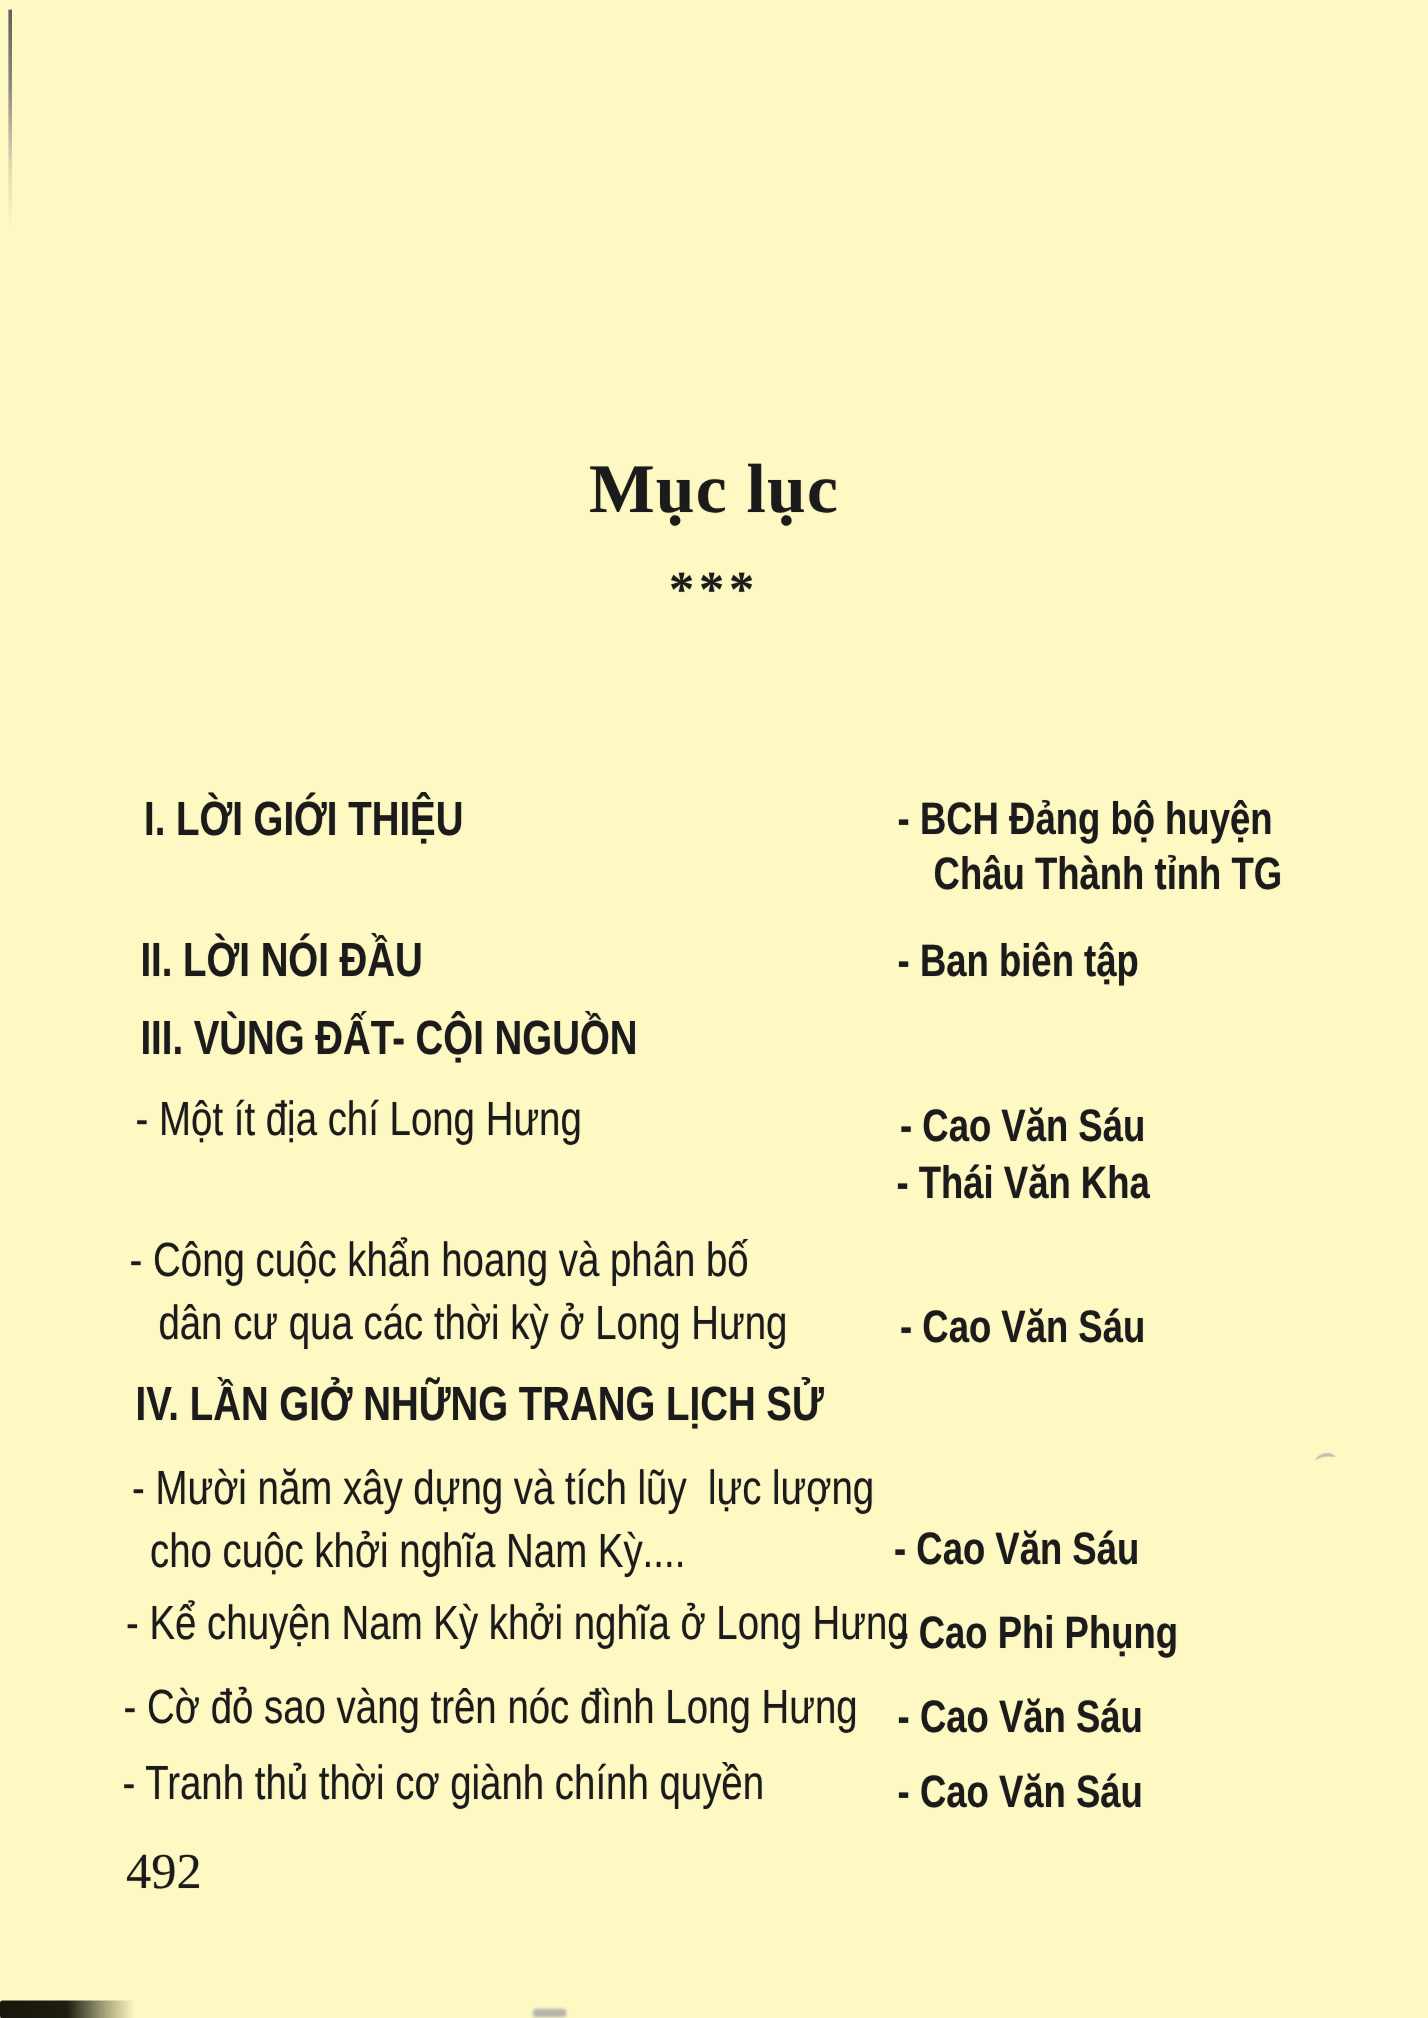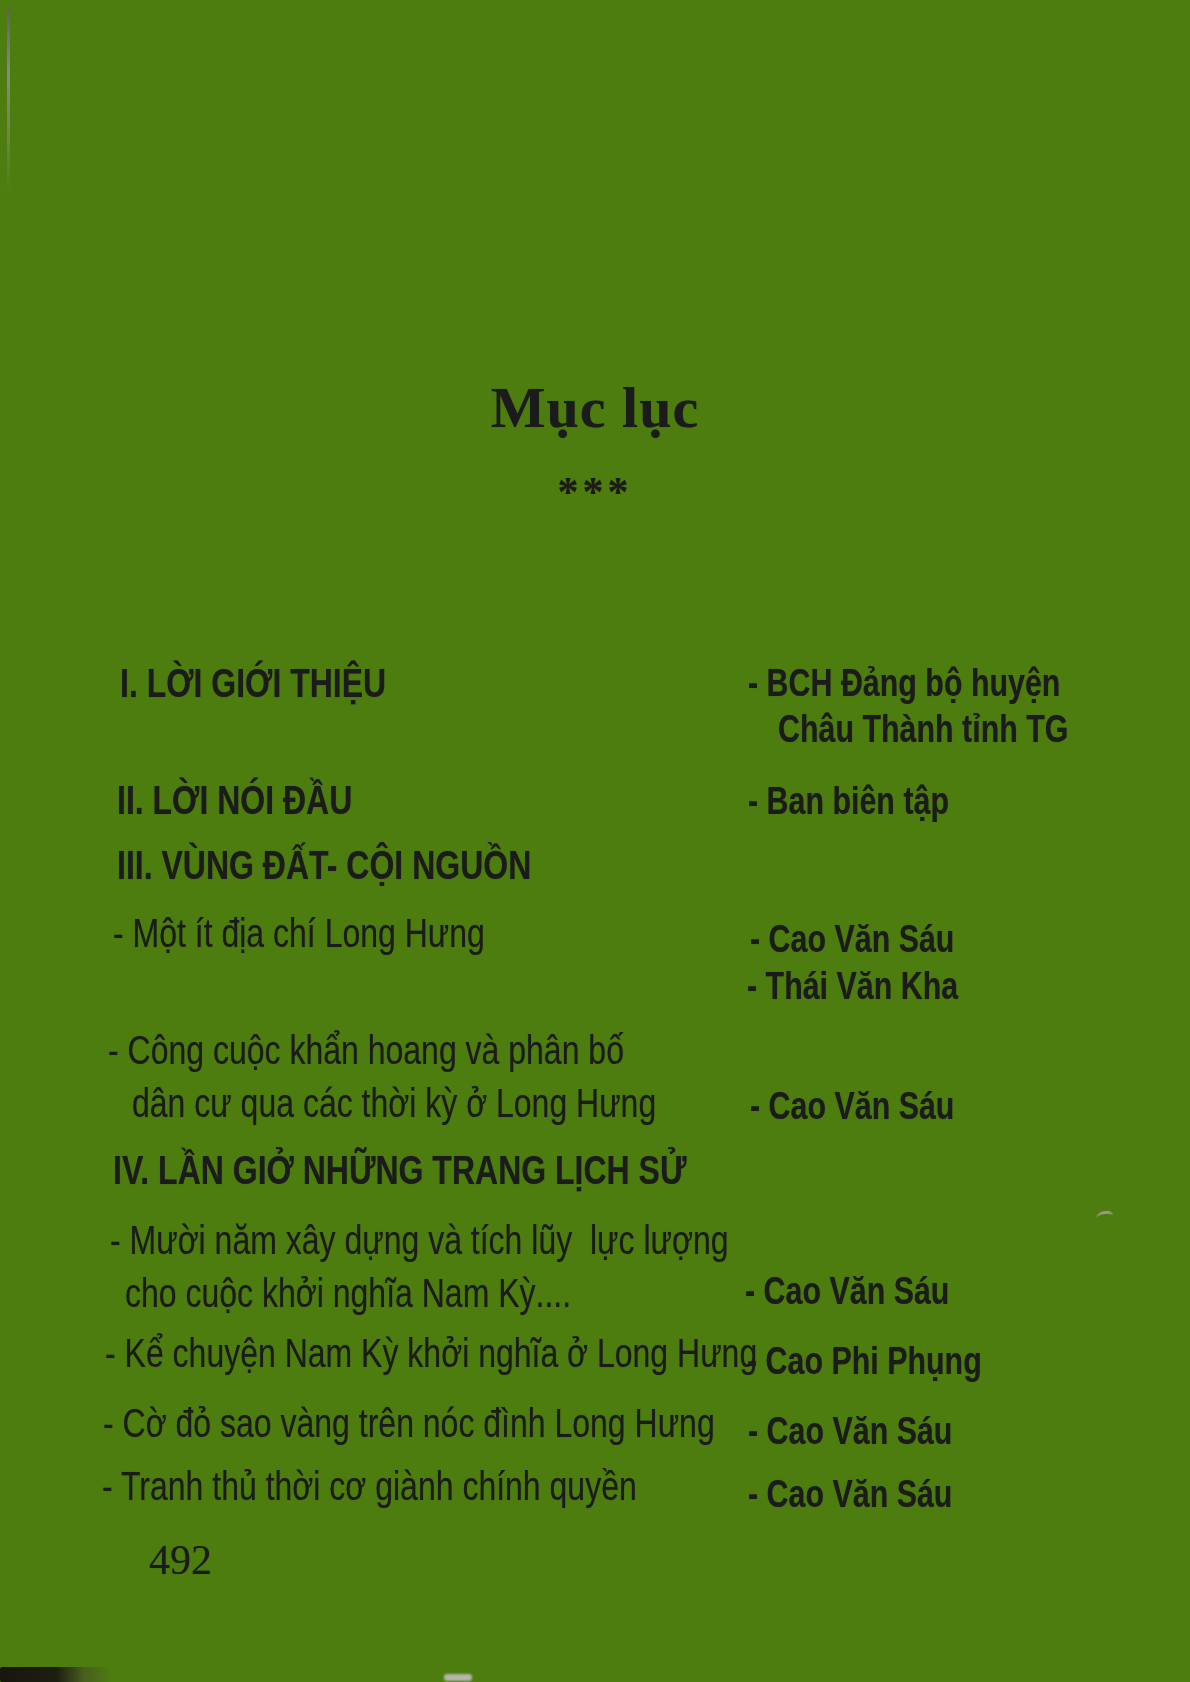--- a/index.html
+++ b/index.html
@@ -1,20 +1,20 @@
 <!DOCTYPE html>
 <html lang="vi"><head>
 <meta charset="utf-8">
 <style>
   html,body{margin:0;padding:0;background:#e9e9e4;}
   .page{
     position:relative;
     width:1190px;height:1682px;
     margin:0 auto;
-    background:#4d7c0f;
+    background:#fef9c3;
     overflow:hidden;
     font-family:"Liberation Sans",sans-serif;
     color:#1b1b1b;
   }
   .line{
     position:absolute;
     white-space:pre;
     transform-origin:0 0;
     text-shadow:0 0 1px rgba(10,10,10,.35);
   }
@@ -30,21 +30,21 @@
     font-size:58px;font-weight:bold;
     letter-spacing:1px;
   }
   .ornament{
     left:0;top:468px;width:1190px;
     text-align:center;
     font-family:"Liberation Serif",serif;
     font-size:42px;font-weight:bold;
     letter-spacing:4px;
   }
-  .page-number{font-size:42px;line-height:1.1;margin-left:44px;}
+  .page-number{font-size:42px;line-height:1.1;}
   
   .artifact{position:absolute;pointer-events:none;}
   .edge-line{
     left:7px;top:8px;width:3px;height:185px;
     background:linear-gradient(to bottom,#5f5f5c 0%,#8a8a85 35%,rgba(160,160,150,.35) 70%,rgba(160,160,150,0) 100%);
   }
   .bottom-bar{
     left:0;top:1667px;width:112px;height:15px;
     background:linear-gradient(to right,#17170e 0%,#1d1d12 50%,rgba(70,70,45,.55) 75%,rgba(120,120,90,0) 100%);
     filter:blur(.6px);

